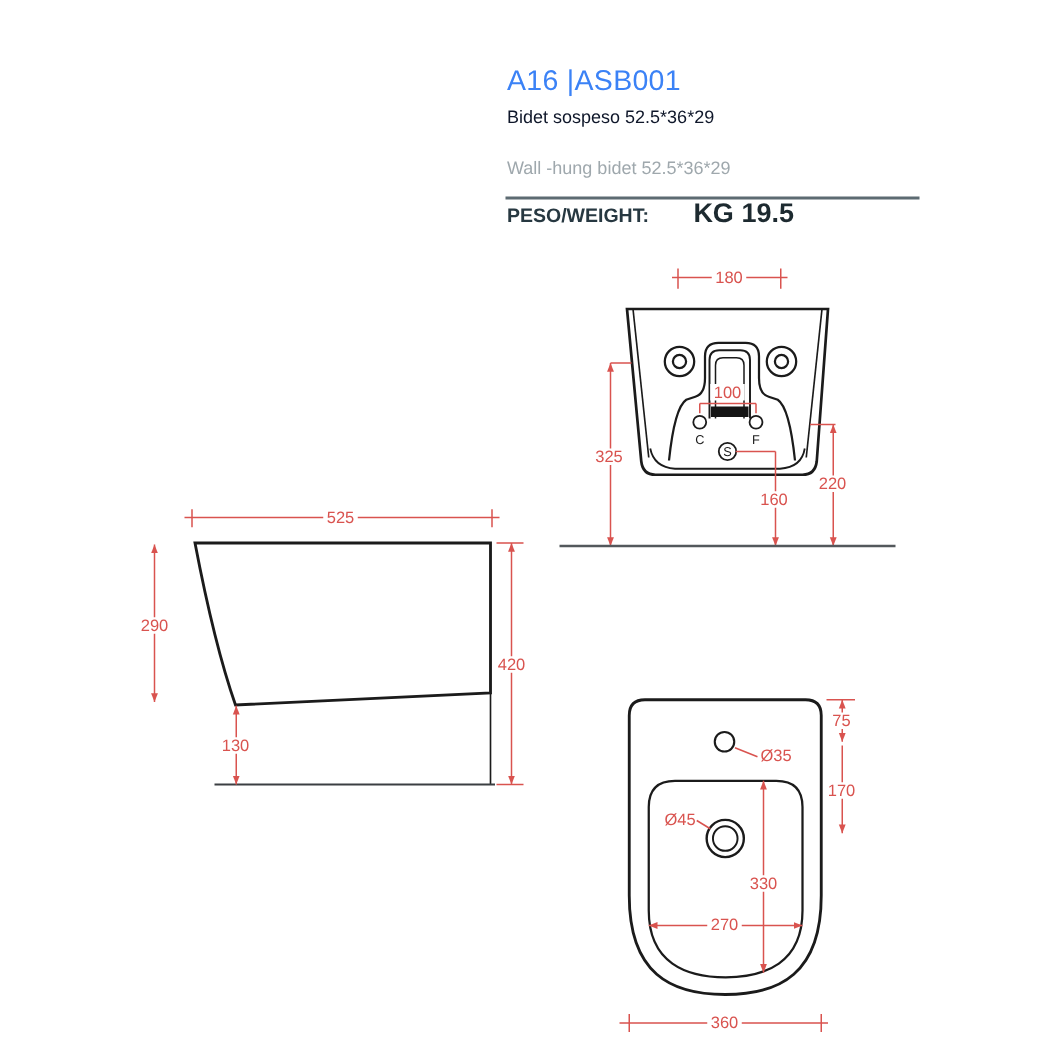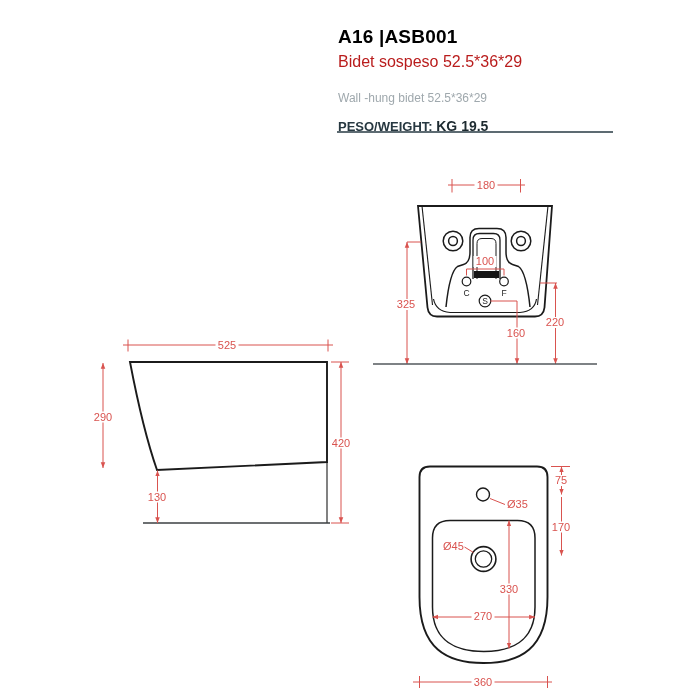--- a/index.html
+++ b/index.html
@@ -1,23 +1,23 @@
 <!DOCTYPE html>
 <html><head>
 <meta charset="utf-8">
 <style>
   html,body{margin:0;padding:0;background:#ffffff;}
   #canvas{position:relative;width:700px;height:700px;background:#ffffff;overflow:hidden;
           font-family:"Liberation Sans", sans-serif;}
   .header{position:absolute;left:338px;top:26px;width:290px;}
-  .code{font-size:19px;font-weight:bold;color:#000000;letter-spacing:.2px;}
-  .desc-it{font-size:16px;color:#b91c1c;margin-top:5px;}
+  .code{font-size:19px;font-weight:normal;color:#3b82f6;letter-spacing:.2px;margin-top:18px;}
+  .desc-it{font-size:12px;color:#0f172a;margin-top:5px;}
   .desc-en{font-size:12px;color:#9fa8ad;margin-top:20px;}
   .weight-row{margin-top:13px;font-size:13px;font-weight:bold;color:#273841;}
-  .weight-row .val{font-size:14px;color:#1d2a30;}
+  .weight-row .val{margin-left:26px;font-size:18px;color:#1d2a30;}
   .divider{position:absolute;left:337px;top:131px;width:276px;height:2px;background:#5d6b72;}
   svg{position:absolute;left:0;top:0;}
   .blk{stroke:#1b1b1b;fill:none;}
   .blkf{stroke:#1b1b1b;fill:#ffffff;}
   .dimline{stroke:#d9534f;stroke-width:1;fill:none;}
   .dimtxt{fill:#d9534f;font-size:11px;font-family:"Liberation Sans",sans-serif;text-anchor:middle;}
   .dimtxt-s{fill:#d9534f;font-size:11px;font-family:"Liberation Sans",sans-serif;text-anchor:start;}
   .ltr{fill:#1b1b1b;font-size:8.5px;font-family:"Liberation Sans",sans-serif;text-anchor:middle;}
   .bg{fill:#ffffff;}
 </style>

